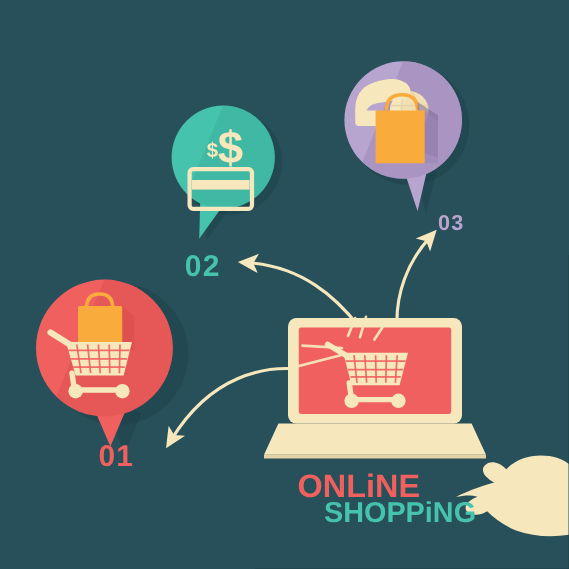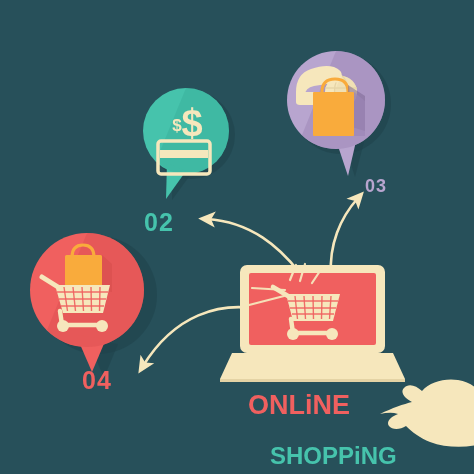--- a/index.html
+++ b/index.html
@@ -27,35 +27,34 @@
   }
   .txt {
     position: absolute;
     font-family: "Liberation Sans", sans-serif;
     font-weight: bold;
     letter-spacing: 0.5px;
     white-space: nowrap;
     user-select: none;
   }
   #num01 { left: 82px;  top: 366px; font-size: 25px; color: #f0605f; letter-spacing: 1px; }
-  #num02 { left: 144px; top: 208px; font-size: 25px; color: #46c3ac; letter-spacing: 1px; }
+  #num02 { left: 154px; top: 208px; font-size: 25px; color: #46c3ac; letter-spacing: 1px; }
   #num03 { left: 365px; top: 176px; font-size: 18px; color: #b8a5cf; letter-spacing: 1px; }
 
   #title-online {
     left: 248px; top: 390px;
     font-size: 27px;
     color: #f0605f;
     letter-spacing: 0px;
   }
   #title-shopping {
     left: 270px; top: 414px;
     font-size: 24px;
     color: #46c3ac;
     letter-spacing: 0px;
-    margin-top: 28px;
   }
 </style>
 </head>
 <body>
 
 <div id="stage">
 
   <svg class="layer" viewBox="0 0 474 474">
 
     <g>
@@ -232,20 +231,20 @@
              C 430 382, 444 378, 458 380
              C 470 382, 478 388, 482 396
              L 482 444
              C 466 448, 446 448, 430 442
              C 420 438, 412 432, 406 426
              C 400 430, 392 430, 389 426
              C 386 422, 390 417, 398 414
              C 392 412, 386 413, 380 414 Z" fill="#f6e7bc"></path>
   </svg>
 
-  <div class="txt" id="num01">04</div>
+  <div class="txt" id="num01">01</div>
   <div class="txt" id="num02">02</div>
   <div class="txt" id="num03">03</div>
 
   <div class="txt" id="title-online">ONLiNE</div>
   <div class="txt" id="title-shopping">SHOPPiNG</div>
 
 </div>
 
 </body></html>

